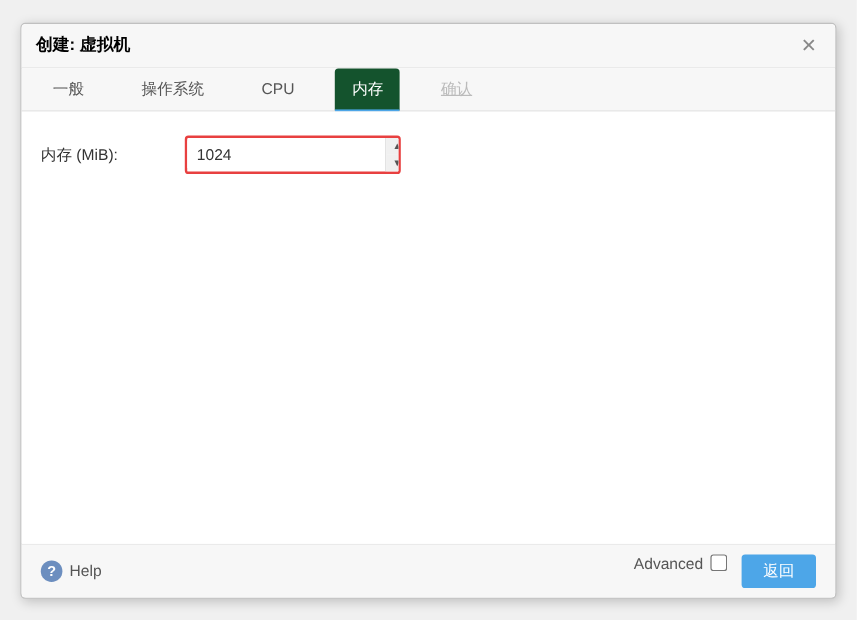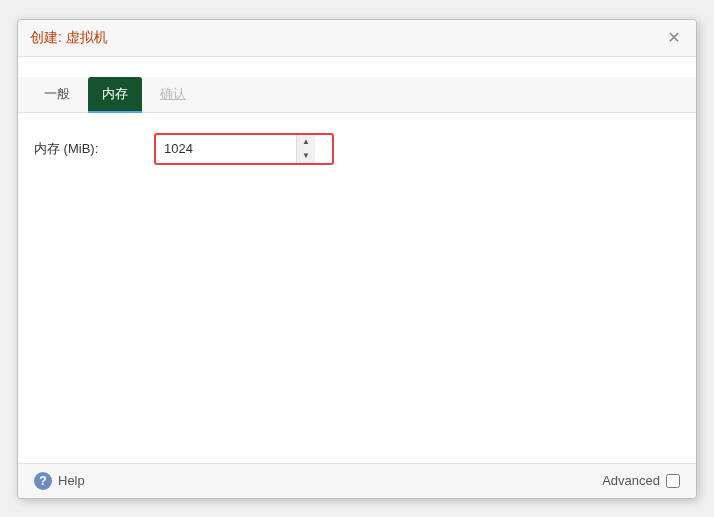--- a/index.html
+++ b/index.html
@@ -29,44 +29,43 @@
       display: flex;
       align-items: center;
       justify-content: space-between;
       padding: 8px 12px;
       border-bottom: 1px solid #e0e0e0;
       background: #f7f7f7;
       border-radius: 4px 4px 0 0;
     }
     .title-text {
       font-size: 14px;
-      color: #c2410c;
-      font-weight: normal;
+      color: #000000;
+      font-weight: bold;
     }
     .close-btn {
       width: 20px;
       height: 20px;
       border: none;
       background: none;
       cursor: pointer;
       display: flex;
       align-items: center;
       justify-content: center;
       color: #888;
       font-size: 16px;
       border-radius: 50%;
     }
     .tab-bar {
       display: flex;
       align-items: center;
       padding: 0 12px;
       border-bottom: 1px solid #e0e0e0;
       background: #f7f7f7;
-      gap: 4px;
-      margin-top: 20px;
+      gap: 20px;
     }
     .tab {
       padding: 8px 14px;
       cursor: pointer;
       color: #555;
       font-size: 13px;
       border-bottom: 2px solid transparent;
       margin-bottom: -1px;
     }
     .tab.active {
@@ -103,21 +102,21 @@
       border: 2px solid #e84040;
       border-radius: 3px;
       overflow: hidden;
       width: 180px;
     }
     .form-input {
       border: none;
       outline: none;
       padding: 4px 8px;
       font-size: 13px;
-      width: 140px;
+      width: 165px;
       color: #333;
     }
     .spinner-btns {
       display: flex;
       flex-direction: column;
       border-left: 1px solid #ddd;
     }
     .spinner-btn {
       width: 18px;
       height: 14px;
@@ -194,20 +193,22 @@
 
 <div class="dialog">
 
   <div class="title-bar">
     <span class="title-text">创建: 虚拟机</span>
     <button class="close-btn">✕</button>
   </div>
 
   <div class="tab-bar">
     <div class="tab">一般</div>
+    <div class="tab">操作系统</div>
+    <div class="tab">CPU</div>
     <div class="tab active">内存</div>
     <div class="tab disabled">确认</div>
   </div>
 
   <div class="content-area">
     <div class="form-row">
       <span class="form-label">内存 (MiB):</span>
       <div class="input-wrapper">
         <input class="form-input" type="text" value="1024" style="">
         <div class="spinner-btns">
@@ -221,15 +222,16 @@
   <div class="footer">
     <button class="help-btn">
       <div class="help-icon">?</div>
       <span>Help</span>
     </button>
     <div class="footer-right">
       <label class="advanced-label">
         <span>Advanced</span>
         <input type="checkbox" class="advanced-checkbox" style="">
       </label>
+      <button class="btn-back">返回</button>
     </div>
   </div>
 </div>
 
 </body></html>

